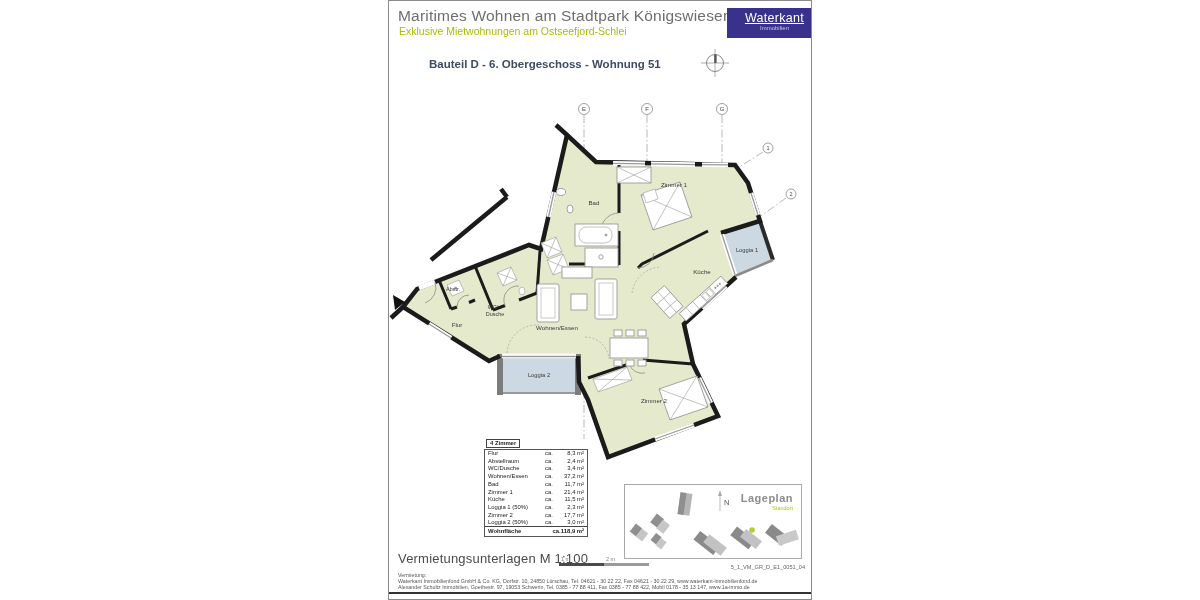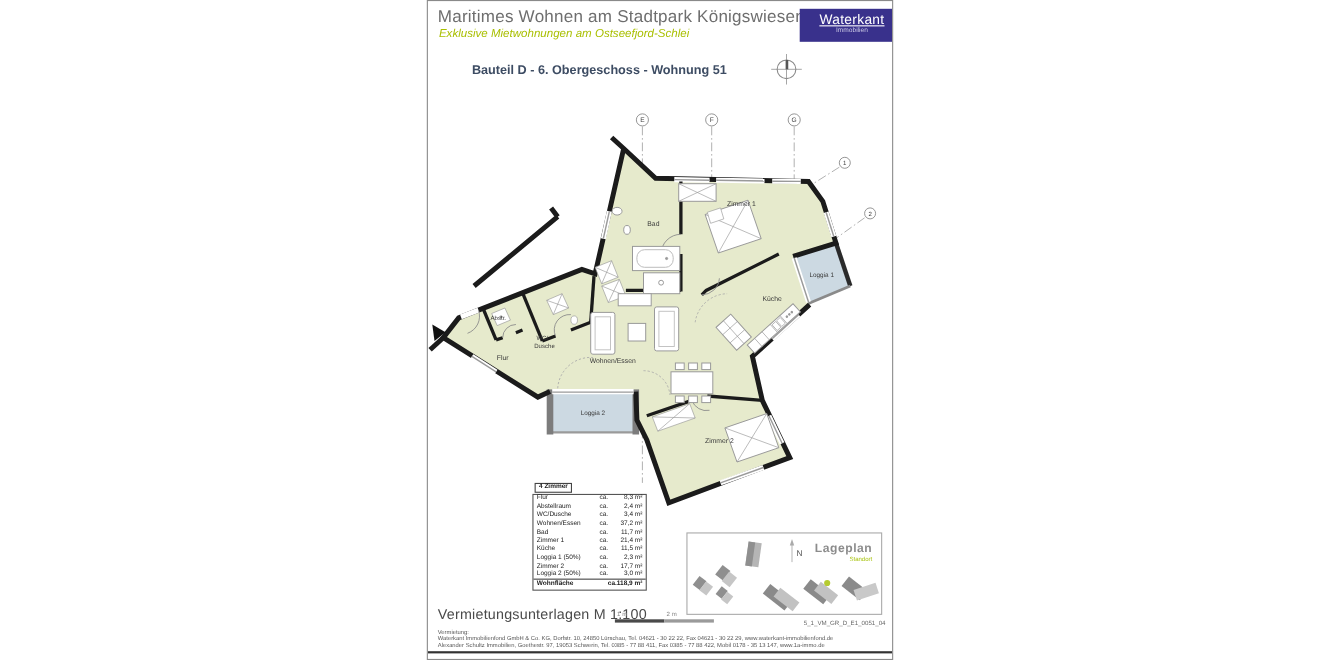--- a/index.html
+++ b/index.html
@@ -11,21 +11,21 @@
   }
   .page {
     position:absolute; left:388px; top:0;
     width:424px; height:600px;
     background:#fff;
     border:1px solid #8a8a8a;
     overflow:hidden;
   }
   
   .title { position:absolute; left:9px; top:6px; font-size:15.5px; color:#6e6e6e; letter-spacing:0.2px; white-space:nowrap; }
-  .subtitle { position:absolute; left:10px; top:24px; font-size:10.5px; color:#a9bf00; white-space:nowrap;font-style:italic; }
+  .subtitle { position:absolute; left:10px; top:24px; font-size:10.5px; color:#a9bf00; white-space:nowrap; }
   .logo { position:absolute; left:338px; top:7px; width:95px; height:30px; background:#39318c; text-align:center; }
   .logo-name { font-size:12.5px; color:#fff; text-decoration:underline; margin-top:3px; letter-spacing:0.3px; }
   .logo-tag { font-size:6px; color:#c9c6e4; }
   .plan-title { position:absolute; left:40px; top:57px; font-size:11.5px; font-weight:bold; color:#3d4c63; white-space:nowrap; }
   .north-symbol { position:absolute; left:312px; top:48px; width:28px; height:28px; }
   
   .plan { position:absolute; left:0; top:96px; width:424px; height:368px; }
   
   .at { position:absolute; left:95px; top:438px; width:104px; background:#fff; font-size:5.9px; color:#222; }
   .at-header { display:inline-block; border:1px solid #444; padding:0 3px 0.5px 3px; font-weight:bold; margin-left:2px; margin-bottom:1px; background:#fff; }

